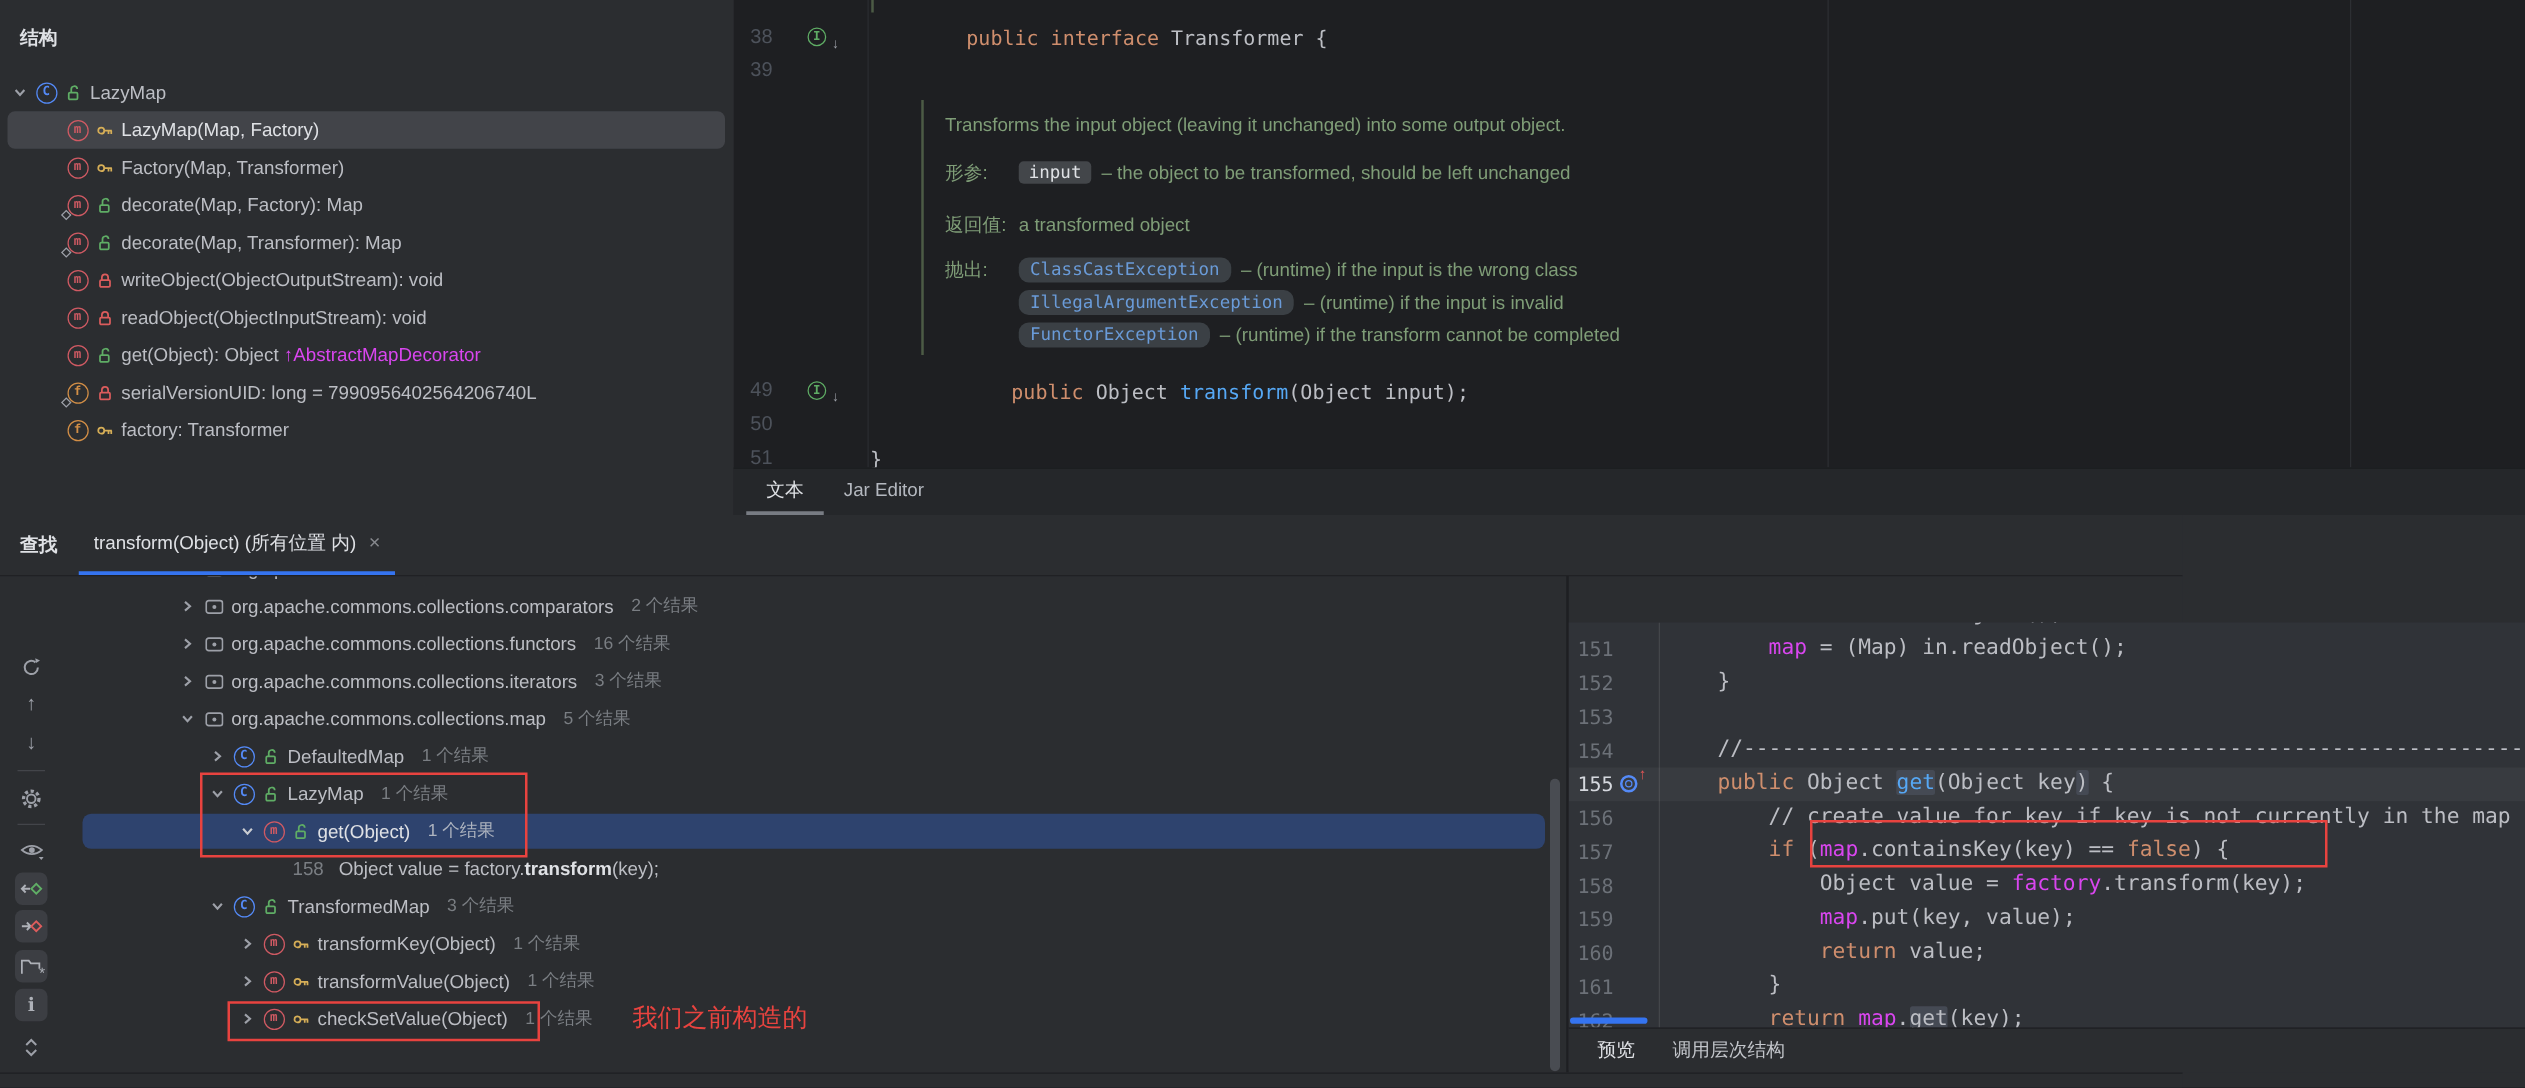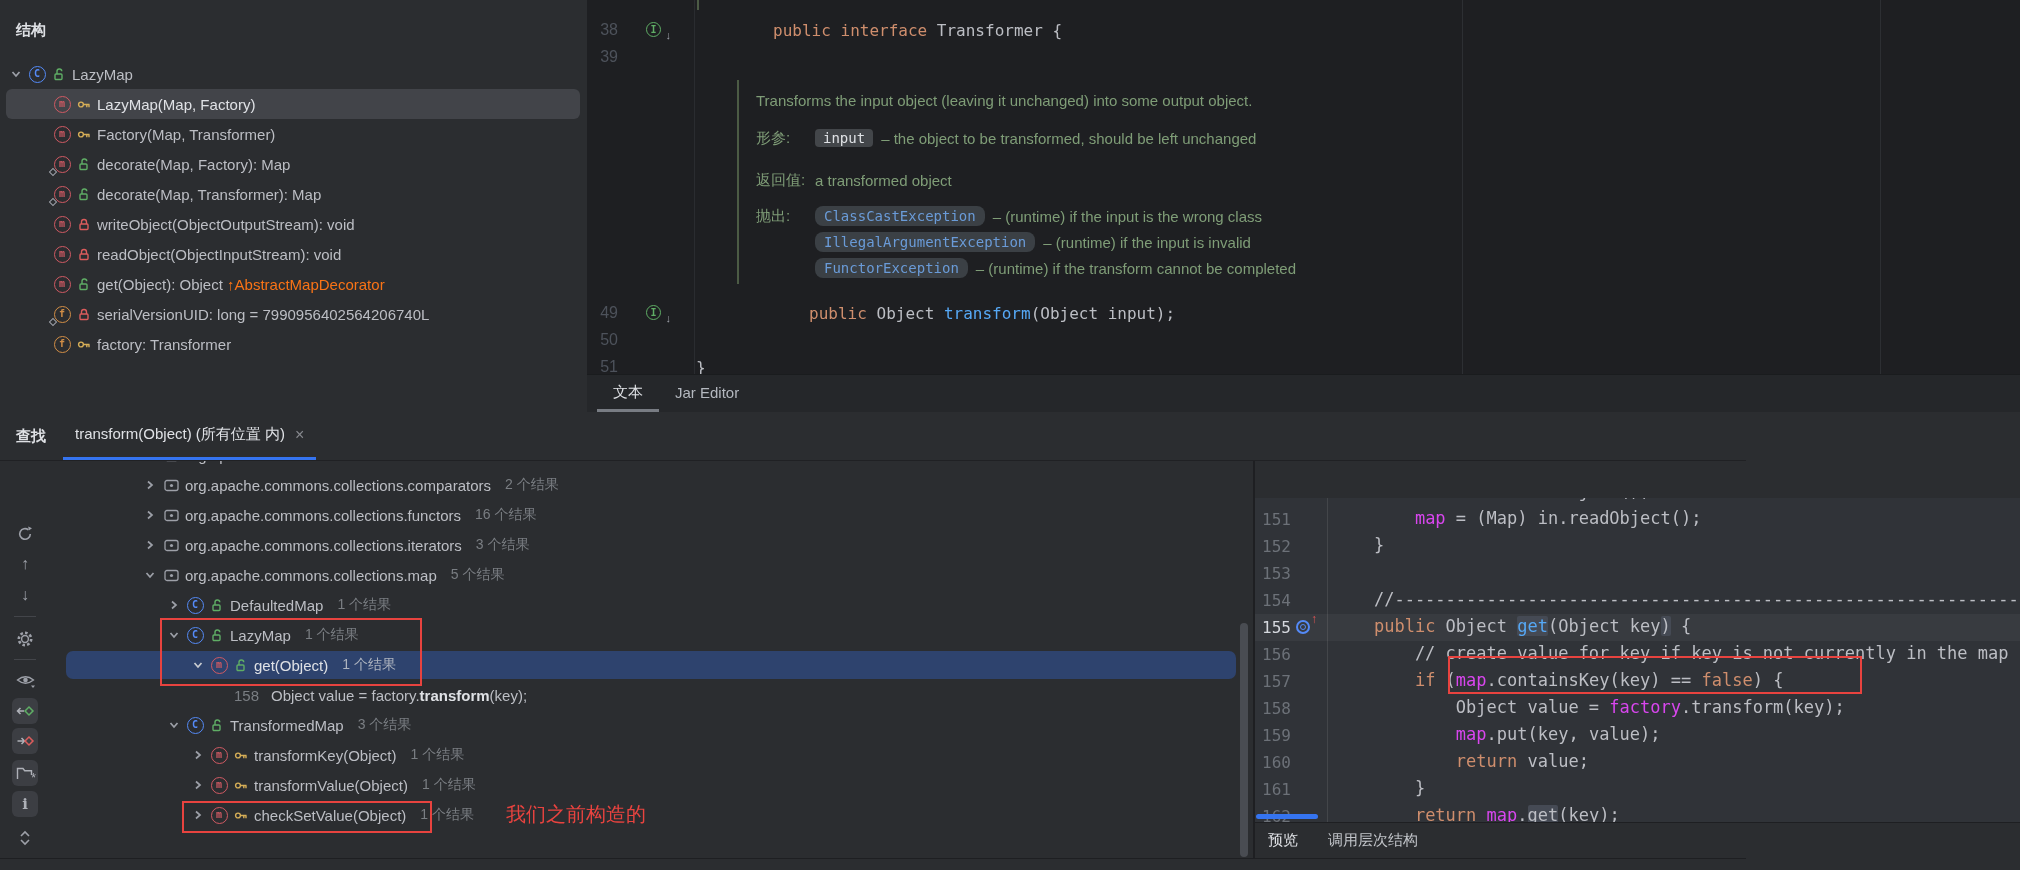--- a/index.html
+++ b/index.html
@@ -19,21 +19,21 @@
         background:#2b2d30;transform:rotate(45deg);box-sizing:border-box;}
   .vis{width:15px;height:15px;flex:none;display:flex;align-items:center;justify-content:center;margin-right:6px;}
   
   #structure{position:absolute;left:0;top:0;width:668px;height:412px;background:#2b2d30;margin-top:16px;}
   #structure .title{position:absolute;left:16px;top:0;height:28px;display:flex;align-items:center;
         color:#dfe1e5;font-size:15px;font-weight:600;}
   #st-rows{position:absolute;left:0;top:43px;width:587px;}
   .st-row{height:30px;display:flex;align-items:center;font-size:15px;color:#bcbec4;position:relative;}
   .st-row .lbl{white-space:pre;}
   .st-sel{position:absolute;left:6px;top:73px;width:574px;height:30px;background:#424449;border-radius:6px;}
-  .inherit{color:#f97316;}
+  .inherit{color:#d946ef;}
   
   #editor{position:absolute;left:587px;top:0;width:1433px;height:412px;background:#1e1f22;}
   #editor .guide{position:absolute;top:0;height:374px;width:1px;background:#2d2f33;}
   #editor .gutline{position:absolute;left:107px;top:0;height:374px;width:1px;background:#2a2c30;}
   .ed-row{position:absolute;height:26px;display:flex;align-items:center;}
   .ed-num{position:absolute;width:31px;text-align:right;color:#4d525b;font-size:16px;}
   .code{font-family:"DejaVu Sans Mono",monospace;font-size:16px;white-space:pre;color:#bcbec4;}
   .kw{color:#cf8e6d;}
   .fn{color:#56a8f5;}
   .cm{color:#7a7e85;}
@@ -93,21 +93,21 @@
   .pv-row.cur{background:rgba(255,255,255,.045);}
   .pv-num{position:absolute;left:7px;top:4px;width:28px;font-family:"DejaVu Sans Mono",monospace;font-size:16px;color:#6c7178;}
   .pv-num.cur{color:#d5d8de;}
   .pv-code{position:absolute;left:78px;top:2px;font-family:"DejaVu Sans Mono",monospace;font-size:17px;white-space:pre;color:#bcbec4;}
   .ovr{position:absolute;left:41px;top:5px;width:16px;height:16px;}
   .ovr .ring{position:absolute;left:0;top:1px;width:14px;height:14px;border:2px solid #548af7;border-radius:50%;box-sizing:border-box;}
   .ovr .dot{position:absolute;left:4px;top:5px;width:6px;height:6px;border:1.5px solid #548af7;border-radius:50%;box-sizing:border-box;}
   .ovr .arr{position:absolute;right:-5px;top:-7px;color:#e05555;font-size:12px;font-weight:700;}
   #pv-hscroll{position:absolute;left:1256px;top:814px;width:62px;height:5px;border-radius:3px;background:#3574f0;}
   #pv-tabs{position:absolute;left:1255px;top:410px;width:765px;height:36px;background:#2b2d30;border-top:1px solid #1e1f22;
-           display:flex;align-items:center;gap:30px;padding-left:13px;box-sizing:border-box;font-size:15px;}
+           display:flex;align-items:center;gap:30px;padding-left:23px;box-sizing:border-box;font-size:15px;}
   #pv-tabs .t1{color:#dfe1e5;}
   #pv-tabs .t2{color:#c2c5ca;}
   #find-bottom{position:absolute;left:0;top:446px;width:100%;height:12px;background:#2b2d30;border-top:1px solid #1e1f22;}
   
   .red-box{position:absolute;border:2px solid #e8433f;z-index:10;}
   #red-note{position:absolute;left:506px;top:801px;color:#e8433f;font-size:20px;z-index:10;white-space:pre;}
   
   #doc-stub{position:absolute;left:110px;top:0;width:2px;height:10px;background:#4c5b45;}
 </style>
 </head>

